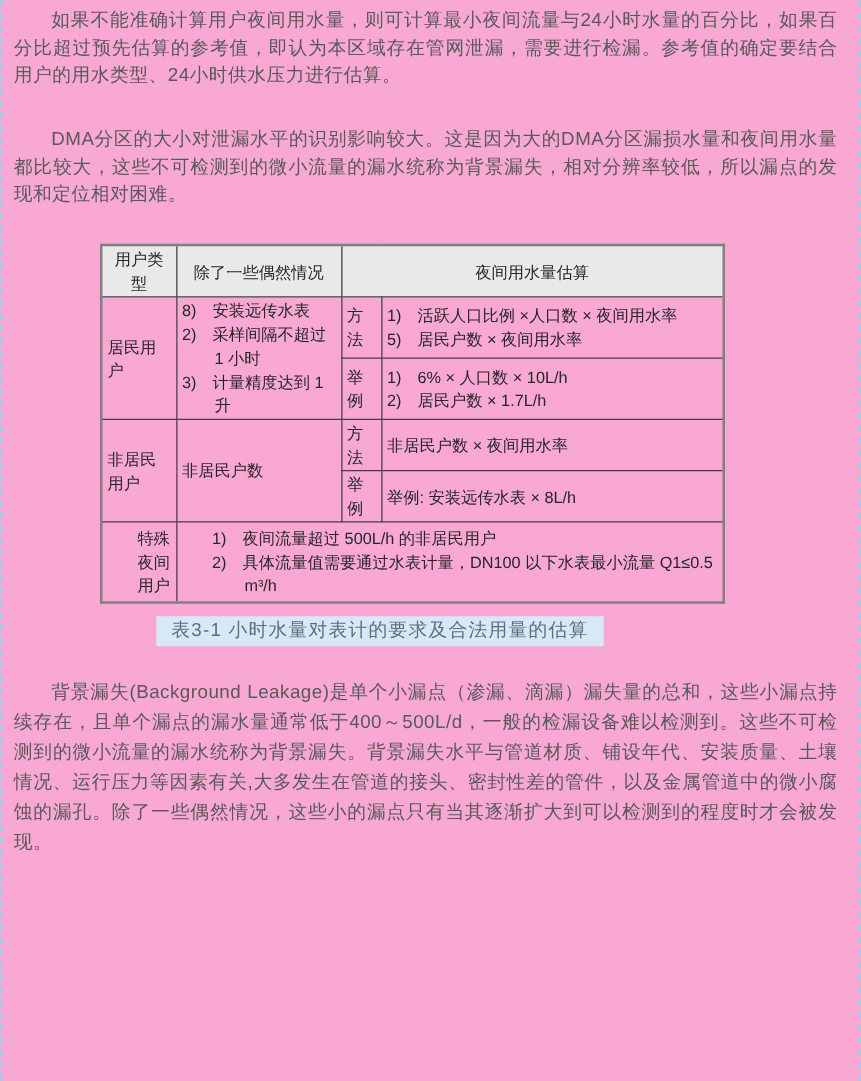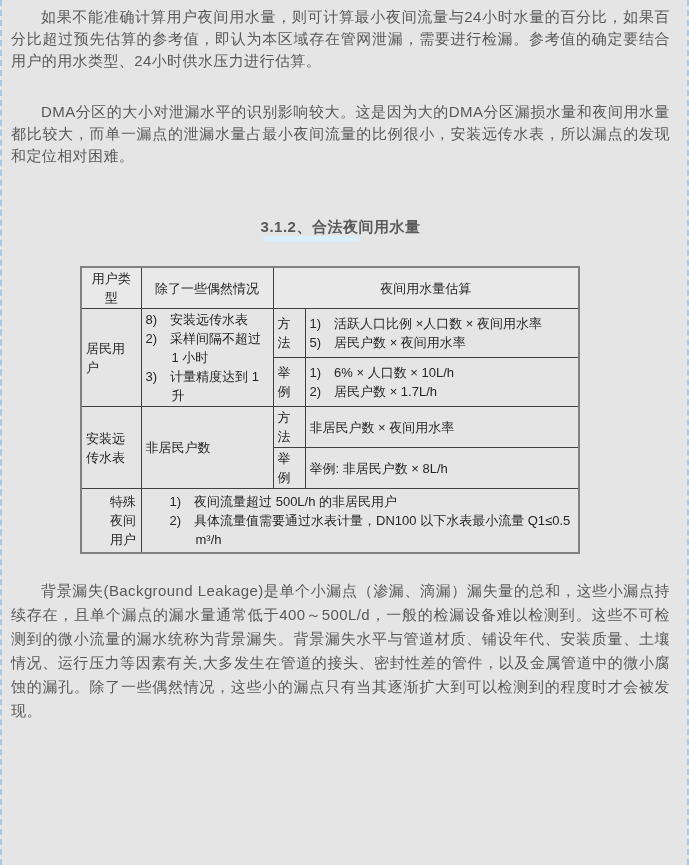--- a/index.html
+++ b/index.html
@@ -1,20 +1,20 @@
 <!DOCTYPE html>
 <html><head>
 <meta charset="utf-8">
 <style>
   html,body { margin:0; padding:0; background:#ffffff; }
   .page {
     position:relative;
     width:689px; height:865px;
     box-sizing:border-box;
-    background:#e5e5e5;
+    background:#f9a8d4;
     border-left:2px dashed #a6c9e8;
     border-right:2px dashed #a6c9e8;
     padding:0 17px 0 9px;
     overflow:hidden;
     font-family:"Liberation Sans","DejaVu Sans",sans-serif;
     color:#595959;
   }
   .para {
     margin:0;
     font-size:15px;
@@ -90,26 +90,22 @@
     white-space:nowrap;
   }
 </style>
 </head>
 <body>
 
 <div class="page">
 
   <p class="para p1">如果不能准确计算用户夜间用水量，则可计算最小夜间流量与24小时水量的百分比，如果百分比超过预先估算的参考值，即认为本区域存在管网泄漏，需要进行检漏。参考值的确定要结合用户的用水类型、24小时供水压力进行估算。</p>
 
-  <p class="para p2">DMA分区的大小对泄漏水平的识别影响较大。这是因为大的DMA分区漏损水量和夜间用水量都比较大，而单一漏点的泄漏水量占最小夜间流量的比例很小，安装远传水表，所以漏点的发现和定位相对困难。</p>
+  <p class="para p2">DMA分区的大小对泄漏水平的识别影响较大。这是因为大的DMA分区漏损水量和夜间用水量都比较大，这些不可检测到的微小流量的漏水统称为背景漏失，相对分辨率较低，所以漏点的发现和定位相对困难。</p>
 
-  <h3 class="heading h312">
-    <span>3.1.2、合法夜间用水量</span>
-    <span class="hl-bar hl-bar-312"></span>
-  </h3>
 
 
   <table class="tbl">
     <colgroup>
       <col class="col1">
         <col class="col2">
         <col class="col3">
         <col class="col4">
     </colgroup>
     <tbody>
@@ -132,36 +128,39 @@
         </td>
       </tr>
       <tr>
         <td class="cell-center">举例</td>
         <td>
           <div class="li">1)　6% × 人口数 × 10L/h</div>
           <div class="li">2)　居民户数 × 1.7L/h</div>
         </td>
       </tr>
       <tr>
-        <td rowspan="2">安装远传水表</td>
+        <td rowspan="2">非居民用户</td>
         <td rowspan="2" class="cell-center">非居民户数</td>
         <td class="cell-center">方法</td>
         <td>非居民户数 × 夜间用水率</td>
       </tr>
       <tr>
         <td class="cell-center">举例</td>
-        <td>举例: 非居民户数 × 8L/h</td>
+        <td>举例: 安装远传水表 × 8L/h</td>
       </tr>
       <tr class="row-special">
         <td>特殊夜间用户</td>
         <td colspan="3">
           <div class="li">1)　夜间流量超过 500L/h 的非居民用户</div>
           <div class="li">2)　具体流量值需要通过水表计量，DN100 以下水表最小流量 Q1≤0.5m³/h</div>
         </td>
       </tr>
     </tbody>
   </table>
 
+  <div class="caption-row">
+    <span class="caption">表3-1 小时水量对表计的要求及合法用量的估算</span>
+  </div>
 
 
   <p class="para p4">背景漏失(Background Leakage)是单个小漏点（渗漏、滴漏）漏失量的总和，这些小漏点持续存在，且单个漏点的漏水量通常低于400～500L/d，一般的检漏设备难以检测到。这些不可检测到的微小流量的漏水统称为背景漏失。背景漏失水平与管道材质、铺设年代、安装质量、土壤情况、运行压力等因素有关,大多发生在管道的接头、密封性差的管件，以及金属管道中的微小腐蚀的漏孔。除了一些偶然情况，这些小的漏点只有当其逐渐扩大到可以检测到的程度时才会被发现。</p>
 
 </div>
 
 </body></html>

